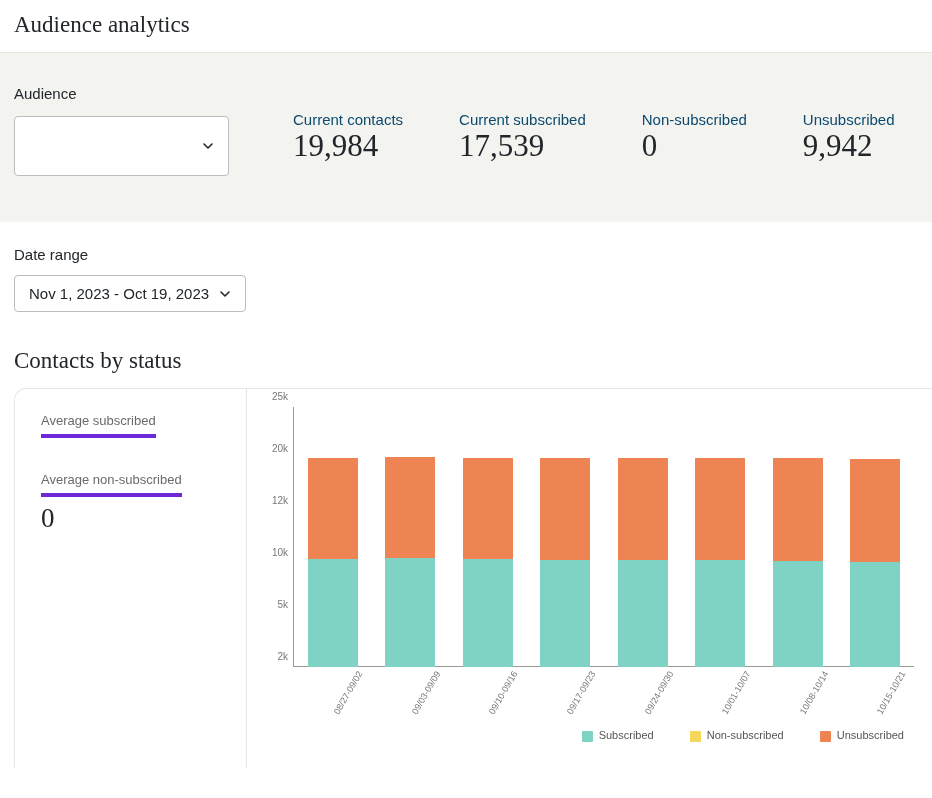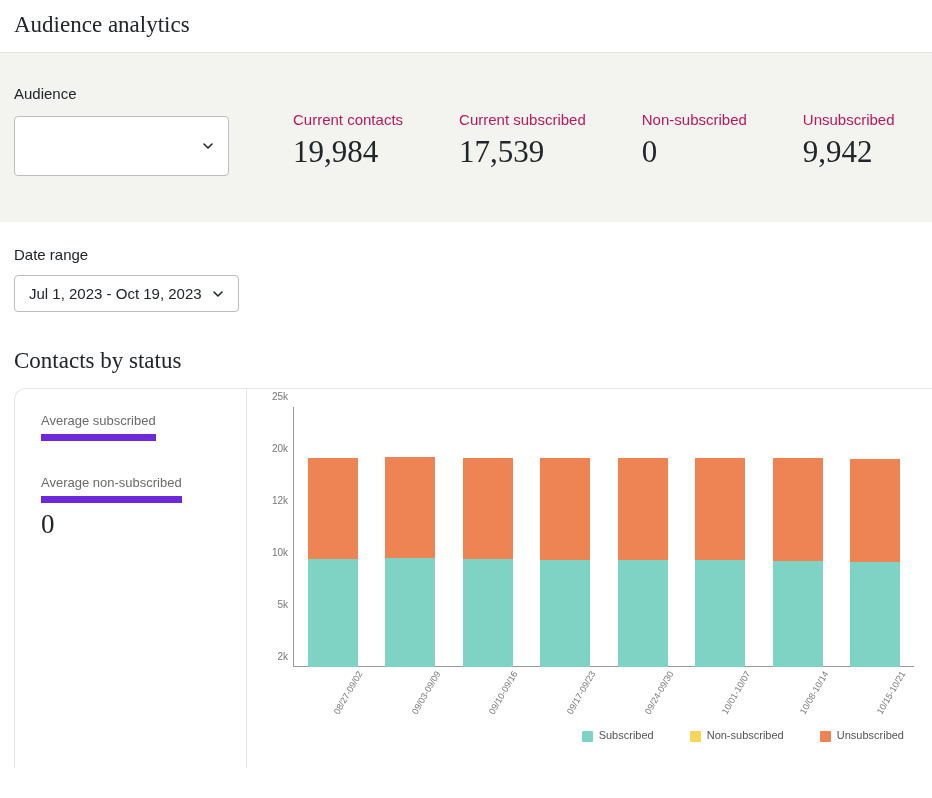--- a/index.html
+++ b/index.html
@@ -33,21 +33,21 @@
     border-radius: 4px;
     position: relative;
     cursor: pointer;
     display: flex; align-items: center; justify-content: flex-end;
     padding: 0 14px;
   }
   .audience-select svg { color: #21262a; }
 
   .stats-row { display: flex; gap: 56px; padding-top: 26px; flex: 1; }
   .stat-block { }
-  .stat-label { font-size: 15px; color: #be185d; margin-bottom: 6px; }
+  .stat-label { font-size: 15px; color: #0c4a6e; }
   .stat-value { font-size: 31px; }
 
   .daterange-section { padding: 24px 14px 0 14px; }
   .daterange-label { font-size: 15px; font-weight: 500; margin-bottom: 12px; }
   .daterange-select {
     display: inline-flex; align-items: center; gap: 10px;
     border: 1px solid #bdbdbd; border-radius: 4px;
     background: #fff; padding: 9px 14px;
     font-size: 15px; cursor: pointer;
   }
@@ -67,21 +67,21 @@
     min-height: 380px;
   }
   .status-side {
     width: 232px;
     border-right: 1px solid #e6e6e6;
     padding: 22px 26px;
   }
   .avg-block { margin-bottom: 26px; }
   .avg-label {
     font-size: 13px; color: #6a6a6a;
-    border-bottom: 7px solid #6d28d9;
+    border-bottom: 4px solid #6d28d9;
     padding-bottom: 6px; margin-bottom: 6px;
     display: inline-block;
   }
   .avg-value { font-size: 27px; }
 
   .chart-wrap {
     flex: 1; padding: 18px 18px 0 10px;
     font-family: -apple-system, Helvetica, Arial, sans-serif;
     font-size: 10px; color: #777;
   }
@@ -158,21 +158,21 @@
     <div class="stat-block">
       <div class="stat-label">Unsubscribed</div>
       <div class="stat-value" style="font-family:Georgia,serif">9,942</div>
     </div>
   </div>
 </section>
 
 <section class="daterange-section sans">
   <div class="daterange-label">Date range</div>
   <div class="daterange-select">
-    <span>Jul 1, 2023 - Oct 19, 2023</span>
+    <span>Nov 1, 2023 - Oct 19, 2023</span>
     <svg width="12" height="12" viewBox="0 0 12 12">
         <path d="M2 4 L6 8 L10 4" stroke="currentColor" stroke-width="1.6" fill="none" stroke-linecap="round" stroke-linejoin="round"></path>
       </svg>
   </div>
 </section>
 
 <h2 class="section-header">Contacts by status</h2>
 
 <section class="status-panel">
   <aside class="status-side sans">

